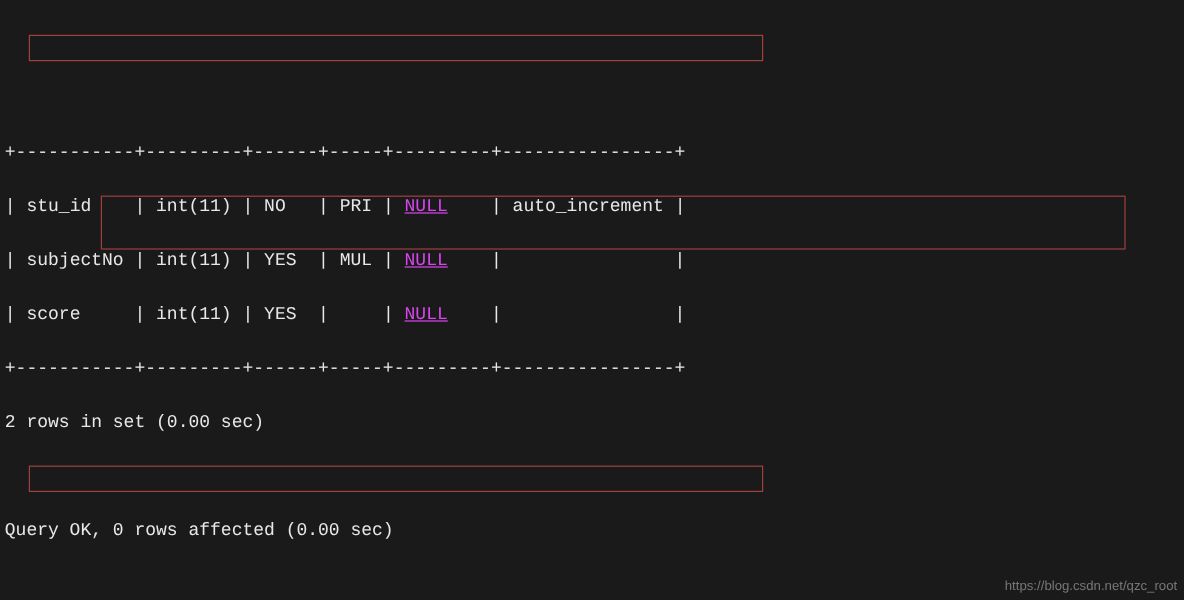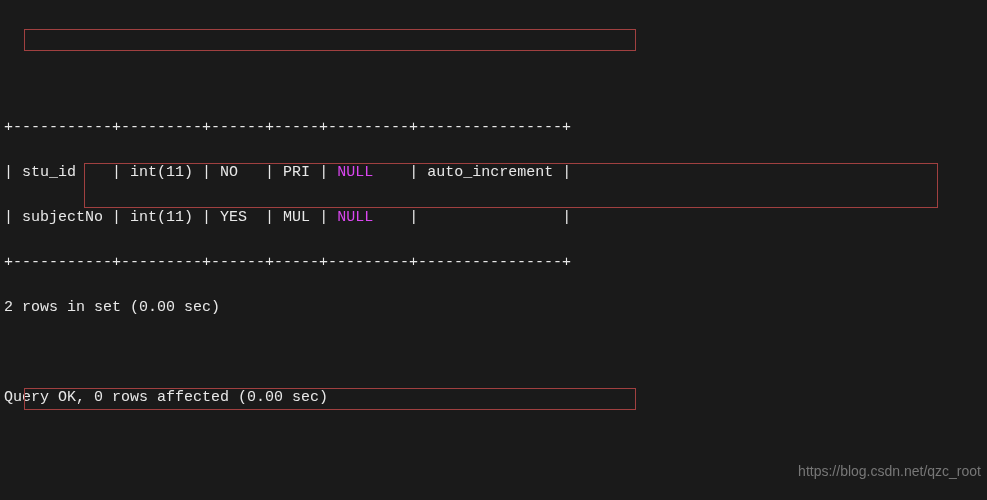--- a/index.html
+++ b/index.html
@@ -10,46 +10,47 @@
     font-size: 15px;
     line-height: 1.5;
     padding: 4px 4px;
     width: 987px;
     height: 500px;
     overflow: hidden;
     white-space: pre;
     position: relative;
   }
   .line { display: block; }
-  .null { color: #d946ef; }
+  .null { color: #d946ef; text-decoration: underline; }
   .highlight-box {
     position: absolute;
     border: 1.5px solid #a04040;
     pointer-events: none;
     background: transparent;
   }
   .watermark {
     position: absolute;
-    bottom: 18px;
+    bottom: 3px;
     right: 6px;
     color: #777;
-    font-size: 14px;
+    font-size: 11px;
     font-family: Arial, sans-serif;
     white-space: normal;
   }
 </style>
 </head>
 <body>
 
 
 
 <div>
 <span class="line">+-----------+---------+------+-----+---------+----------------+</span>
 <span class="line">| <span>stu_id</span>    | <span>int(11)</span> | <span>NO</span>   | <span>PRI</span> | <span class="null">NULL</span>    | <span>auto_increment</span> |</span>
 <span class="line">| <span>subjectNo</span> | <span>int(11)</span> | <span>YES</span>  | <span>MUL</span> | <span class="null">NULL</span>    |                |</span>
+<span class="line">| <span>score</span>     | <span>int(11)</span> | <span>YES</span>  |     | <span class="null">NULL</span>    |                |</span>
 <span class="line">+-----------+---------+------+-----+---------+----------------+</span>
 <span class="line">2 rows in set (0.00 sec)</span>
 <span class="line"> </span>
 <span class="line">Query OK, 0 rows affected (0.00 sec)</span>
 
 
 
 
 
 

